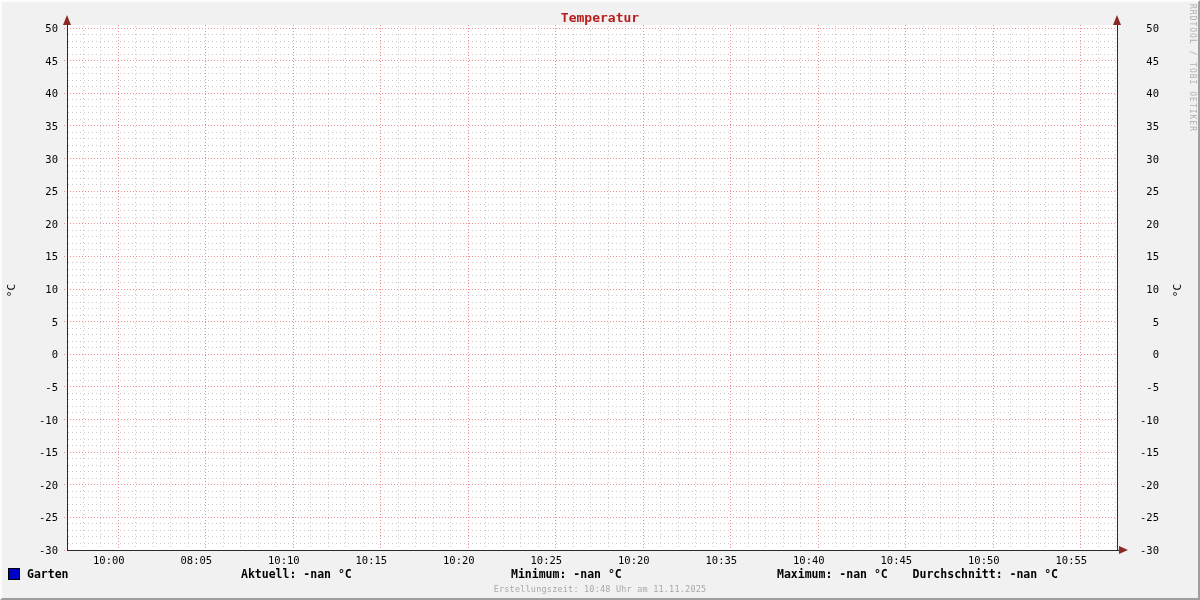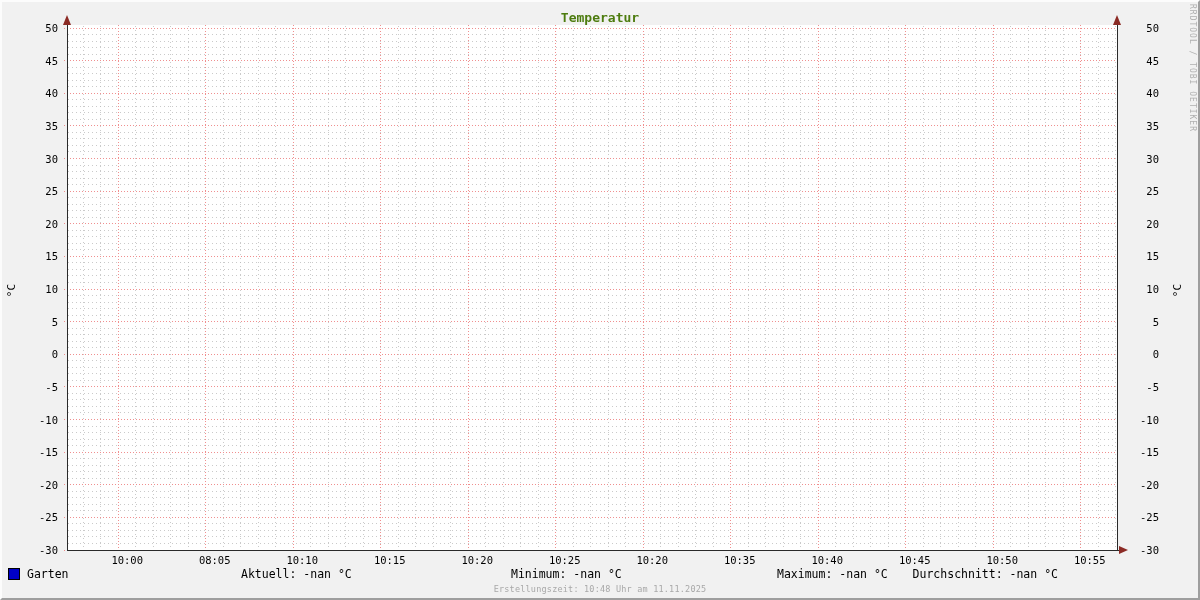--- a/index.html
+++ b/index.html
@@ -17,40 +17,40 @@
     border-top: 2px solid #fcfcfc;
     border-left: 2px solid #fcfcfc;
     border-bottom: 2px solid #9e9e9e;
     border-right: 2px solid #9e9e9e;
     pointer-events: none;
     z-index: 10;
   }
   #grid-svg { position: absolute; left: 0; top: 0; }
   .chart-title {
     position: absolute; left: 0; top: 10px; width: 1200px;
-    text-align: center; font-size: 13px; font-weight: bold; color: #4d7c0f;
+    text-align: center; font-size: 13px; font-weight: bold; color: #b91c1c;
   }
   .watermark {
     position: absolute; right: 3px; top: 4px;
     writing-mode: vertical-rl;
     font-size: 8px; color: #b0b0b0; letter-spacing: 1px;
     font-family: "DejaVu Sans Mono", "Liberation Mono", monospace;
   }
   .ylabel {
     position: absolute; font-size: 11px; color: #000;
     transform: rotate(-90deg); transform-origin: center center;
     white-space: nowrap;
   }
   .ylabel-left  { left: -4px;  top: 284px; width: 30px; text-align: center; }
   .ylabel-right { left: 1162px; top: 284px; width: 30px; text-align: center; }
   .tick { position: absolute; font-size: 10.5px; line-height: 12px; color: #000; white-space: nowrap; }
   .ytick-left  { width: 42px; text-align: right; }
   .ytick-right { width: 34px; text-align: right; }
-  .xtick { width: 50px; text-align: right; }
-  .legend-row { position: absolute; left: 0; top: 567px; width: 1072px; height: 16px; font-size: 11.5px; }
+  .xtick { width: 50px; text-align: left; }
+  .legend-row { position: absolute; left: 0; top: 567px; width: 1072px; height: 16px; font-size: 11.5px; font-weight: bold; }
   .swatch {
     position: absolute; left: 8px; top: 1px;
     width: 12px; height: 12px;
     border: 1px solid #000;
   }
   .legend-label { position: absolute; left: 27px; top: 0; }
   .stat { position: absolute; top: 0; white-space: nowrap; margin-left: 11px; }
   .stat-aktuell { left: 230px; }
   .stat-minimum { left: 500px; text-align: right; }
   .stat-maximum { left: 766px; }

